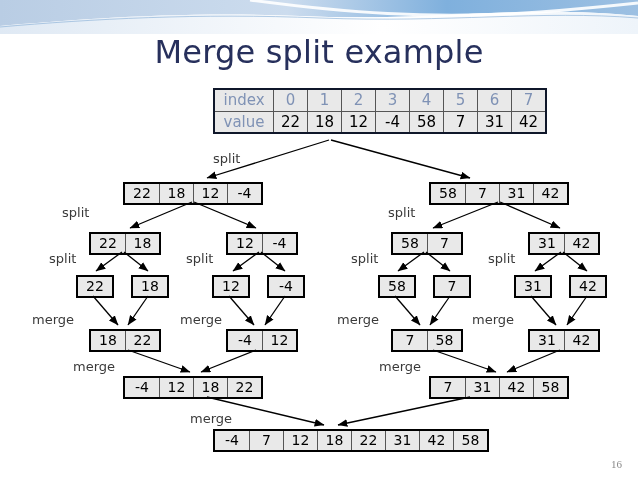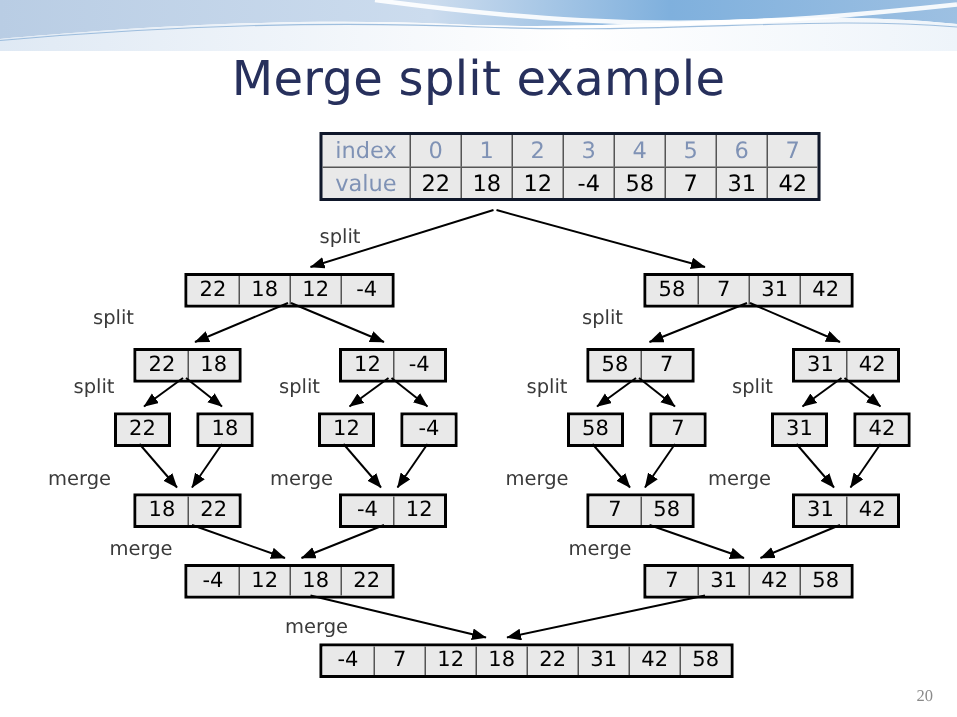--- a/index.html
+++ b/index.html
@@ -304,13 +304,13 @@
     <line x1="531" y1="296" x2="556" y2="325" stroke="#000000" stroke-width="1.3" marker-end="url(#ah)"></line>
     <line x1="587" y1="296" x2="567" y2="325" stroke="#000000" stroke-width="1.3" marker-end="url(#ah)"></line>
     <line x1="128" y1="350" x2="190" y2="372" stroke="#000000" stroke-width="1.3" marker-end="url(#ah)"></line>
     <line x1="256" y1="350" x2="201" y2="372" stroke="#000000" stroke-width="1.3" marker-end="url(#ah)"></line>
     <line x1="433" y1="350" x2="496" y2="372" stroke="#000000" stroke-width="1.3" marker-end="url(#ah)"></line>
     <line x1="560" y1="350" x2="507" y2="372" stroke="#000000" stroke-width="1.3" marker-end="url(#ah)"></line>
     <line x1="207" y1="397" x2="324" y2="425" stroke="#000000" stroke-width="1.3" marker-end="url(#ah)"></line>
     <line x1="470" y1="397" x2="338" y2="425" stroke="#000000" stroke-width="1.3" marker-end="url(#ah)"></line>
   </svg>
 
-<div id="slide-number">20</div>
+<div id="slide-number">16</div>
 
 </body></html>

